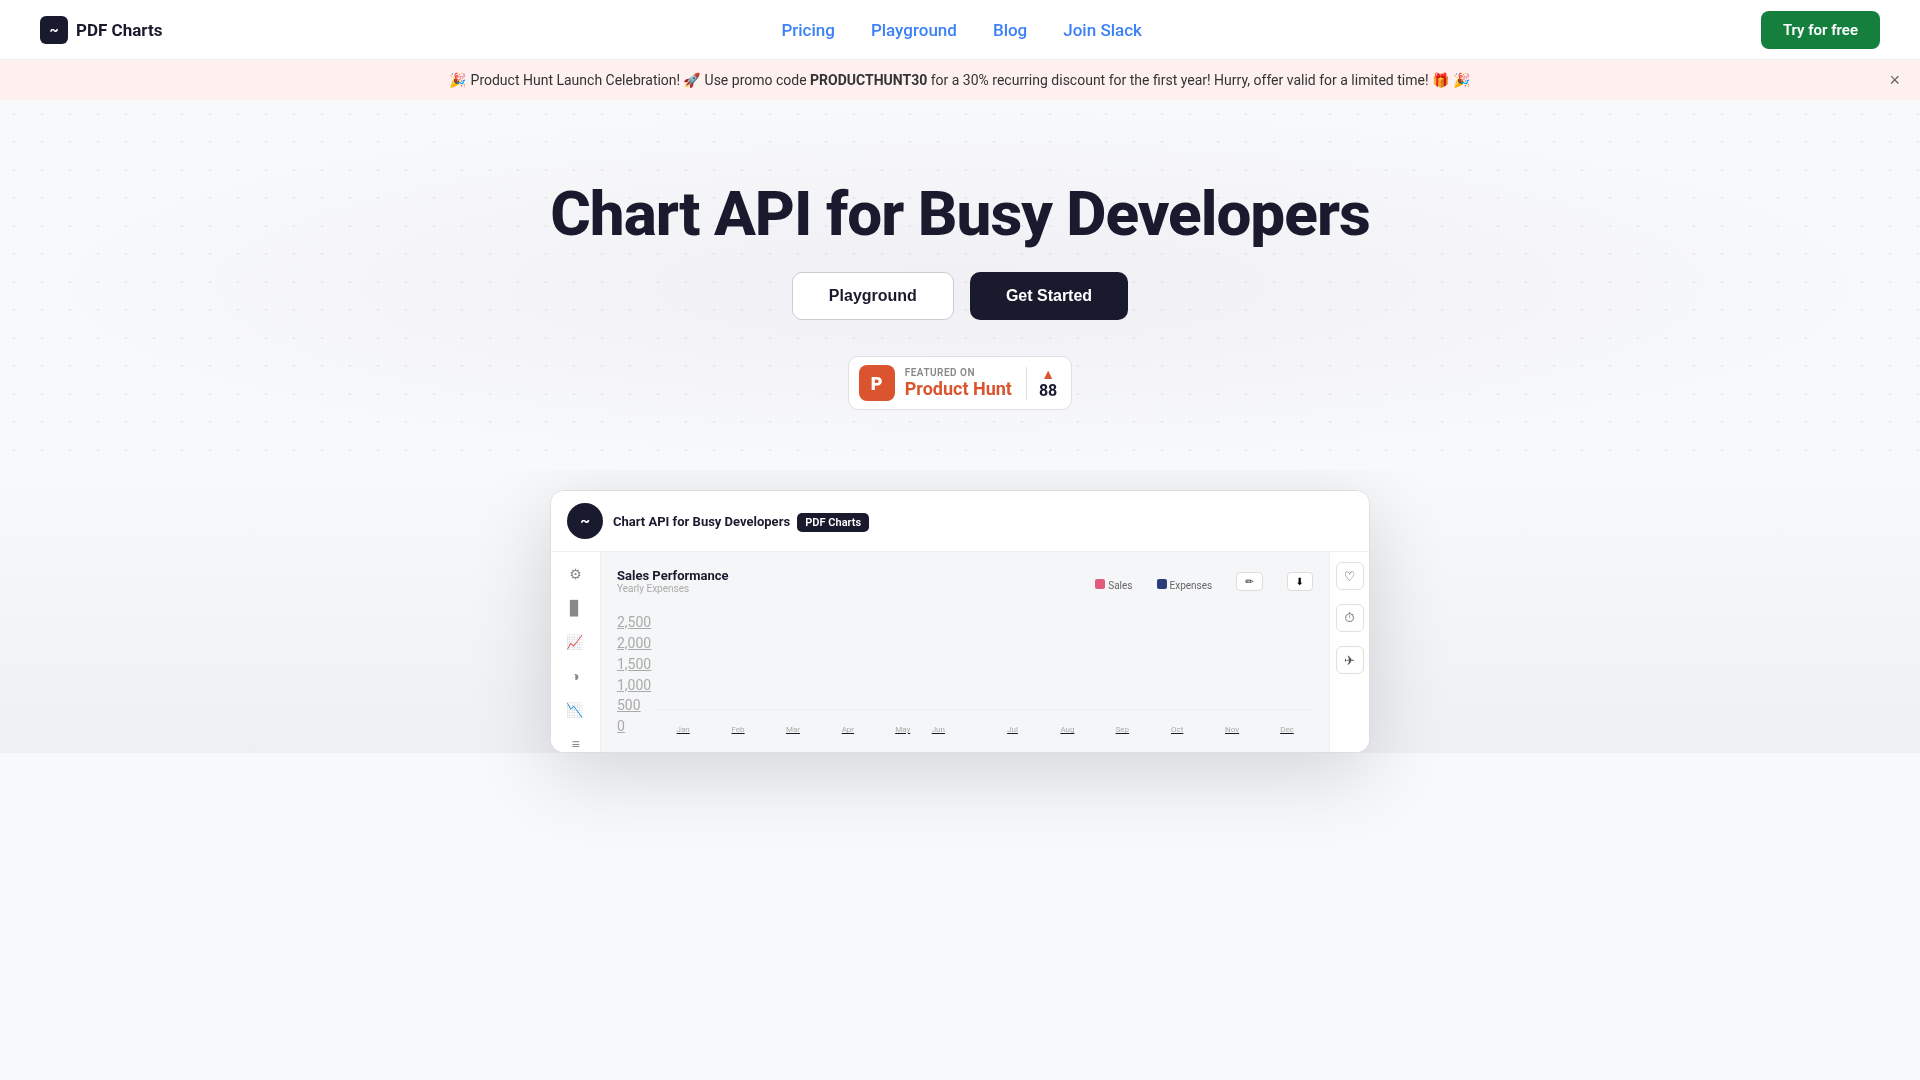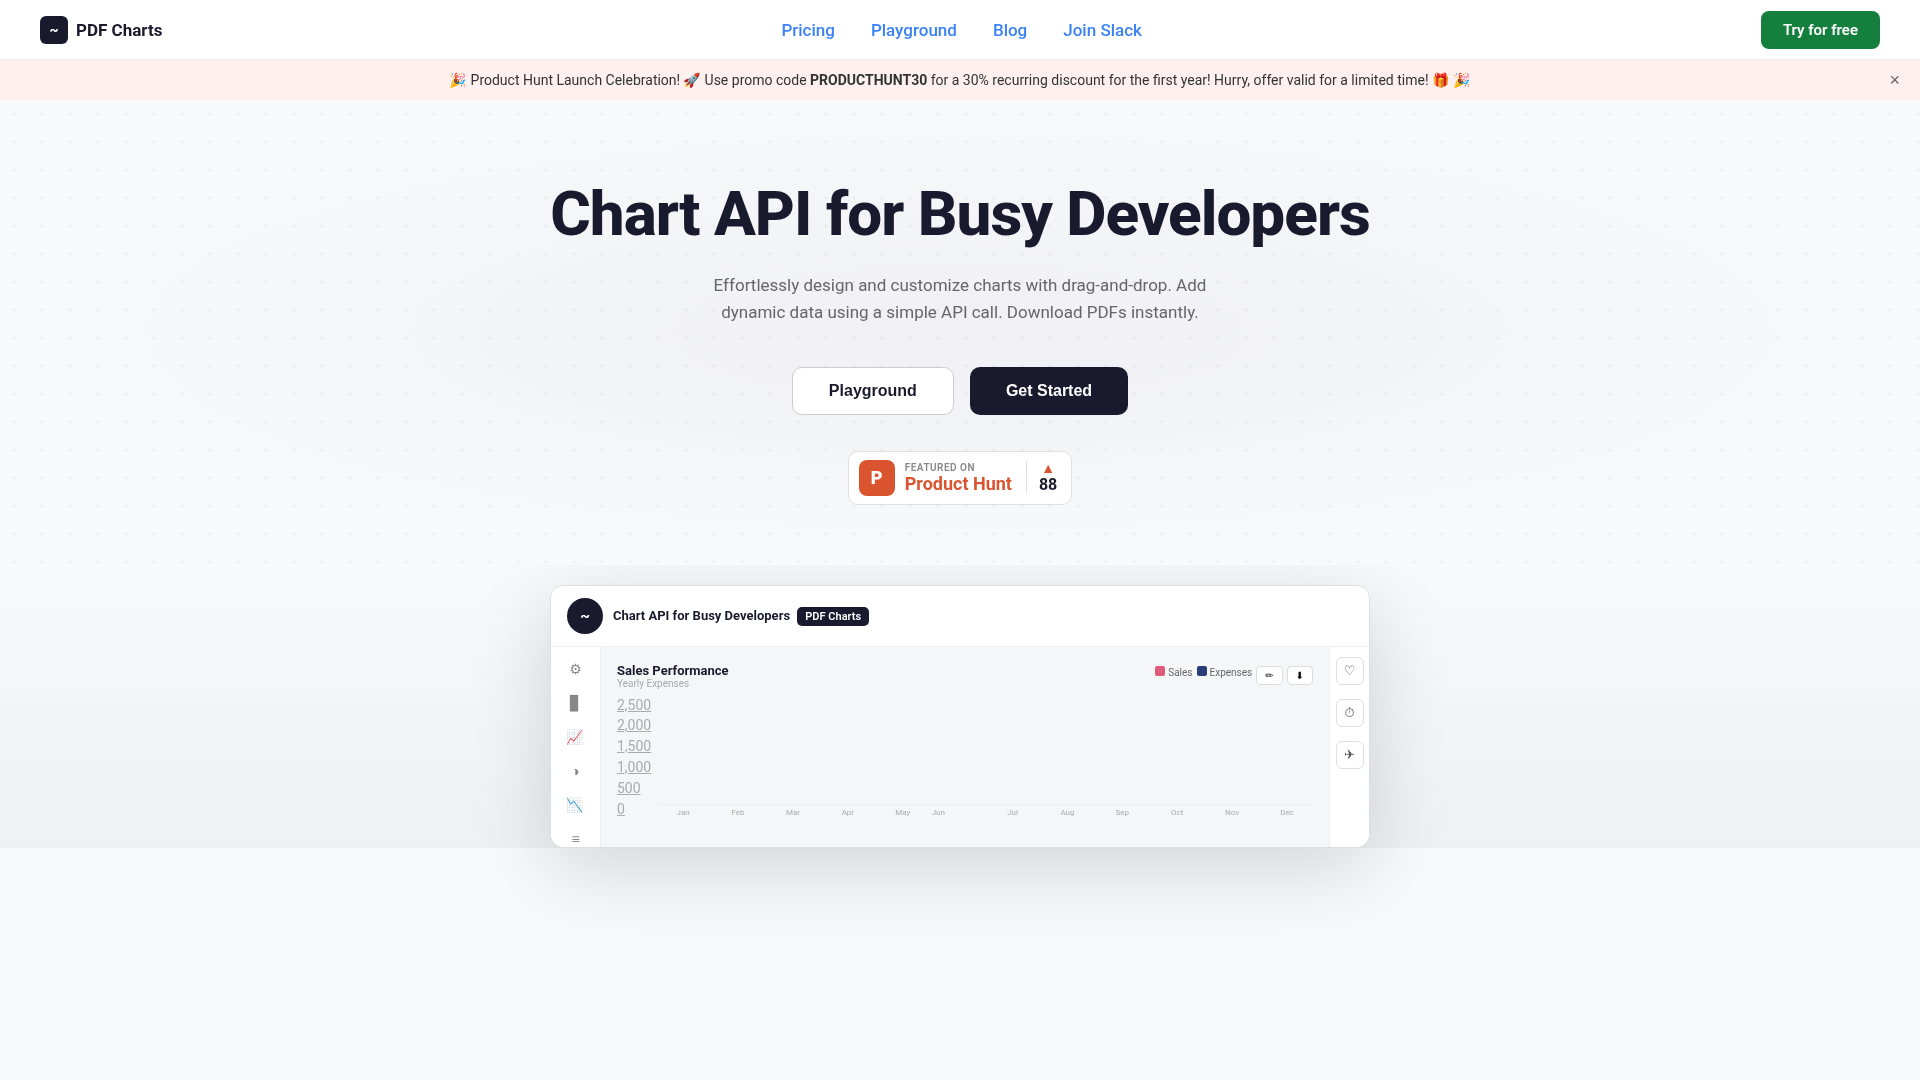--- a/index.html
+++ b/index.html
@@ -309,24 +309,24 @@
       flex-direction: column;
     }
     .chart-title-row {
       display: flex;
       align-items: center;
       justify-content: space-between;
       margin-bottom: 6px;
     }
     .chart-legend {
       display: flex;
-      gap: 4px;
+      gap: 24px;
       font-size: 10px;
       color: #666;
-      align-items: flex-start;
+      align-items: flex-end;
     }
     .legend-dot {
       width: 10px;
       height: 10px;
       border-radius: 2px;
       display: inline-block;
       margin-right: 3px;
     }
     .bar {
       width: 10px;
@@ -400,21 +400,20 @@
 <div class="banner">
   <span>
     <span>🎉 Product Hunt Launch Celebration! 🚀 Use promo code </span><strong>PRODUCTHUNT30</strong><span> for a 30% recurring discount for the first year! Hurry, offer valid for a limited time! 🎁 🎉</span>
   </span>
   <button class="banner-close">×</button>
 </div>
 
 <section class="hero">
   <div class="hero-content">
     <h1 class="hero-title">Chart API for Busy Developers</h1>
-    <p class="hero-subtitle">Effortlessly design and customize charts with drag-and-drop. Add dynamic data using a simple API call. Download PDFs instantly.</p>
     <div class="hero-buttons">
       <button class="btn-playground">Playground</button>
       <button class="btn-getstarted">Get Started</button>
     </div>
     
     <div class="ph-badge">
       <div class="ph-logo">P</div>
       <div class="ph-text">
         <span class="ph-featured">FEATURED ON</span>
         <span class="ph-name">Product Hunt</span>
@@ -521,21 +520,21 @@
               <div style="display:flex;gap:1px;align-items:flex-end;flex:1;">
                 <div class="bar bar-sales" style="height:72%;flex:1;"></div>
                 <div class="bar bar-expenses" style="height:56%;flex:1;"></div>
               </div>
               <div style="display:flex;gap:1px;align-items:flex-end;flex:1;">
                 <div class="bar bar-sales" style="height:88%;flex:1;"></div>
                 <div class="bar bar-expenses" style="height:68%;flex:1;"></div>
               </div>
             </div>
 
-            <div style="display:flex;gap:3px;margin-top:3px;">
+            <div style="display:flex;gap:3px;margin-top:15px;text-decoration:underline;">
               <div class="x-label" style="flex:1;font-size:8px;color:#aaa;text-align:center;">Jan</div>
               <div class="x-label" style="flex:1;font-size:8px;color:#aaa;text-align:center;">Feb</div>
               <div class="x-label" style="flex:1;font-size:8px;color:#aaa;text-align:center;">Mar</div>
               <div class="x-label" style="flex:1;font-size:8px;color:#aaa;text-align:center;">Apr</div>
               <div class="x-label" style="flex:1;font-size:8px;color:#aaa;text-align:center;">May</div>
               <div class="x-label" style="flex:1;font-size:8px;color:#aaa;text-align:left;">Jun</div>
               <div class="x-label" style="flex:1;font-size:8px;color:#aaa;text-align:center;">Jul</div>
               <div class="x-label" style="flex:1;font-size:8px;color:#aaa;text-align:center;">Aug</div>
               <div class="x-label" style="flex:1;font-size:8px;color:#aaa;text-align:center;">Sep</div>
               <div class="x-label" style="flex:1;font-size:8px;color:#aaa;text-align:center;">Oct</div>

